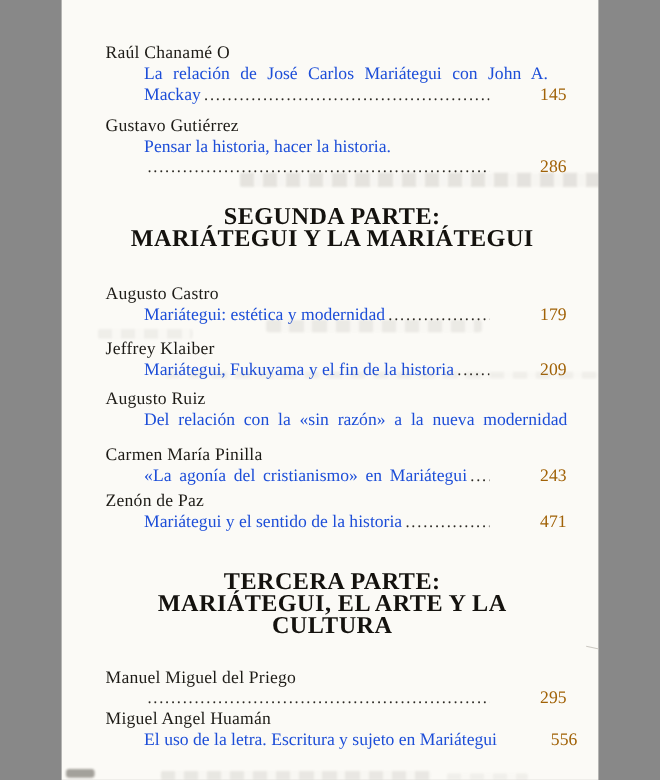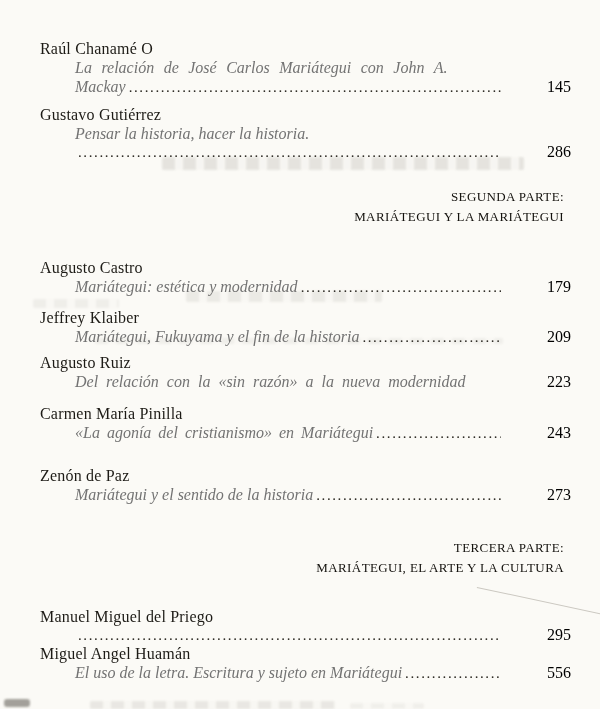--- a/index.html
+++ b/index.html
@@ -1,39 +1,39 @@
 <!DOCTYPE html>
 <html><head>
 <meta charset="utf-8">
 <style>
   html,body{margin:0;padding:0;background:#888;}
   .page{
-    position:relative;width:600px;height:709px;margin:0 auto;
+    position:relative;width:488px;height:709px;margin:0 auto;
     background:#fbfaf6;overflow:hidden;
     font-family:"Liberation Serif","DejaVu Serif",serif;
     color:#221f1a;
   }
   .content{position:absolute;left:40px;top:0;right:24px;padding-top:39px;}
   .author{font-size:16px;line-height:19px;letter-spacing:.2px;color:#1d1b16;}
   .tblock{padding-left:35px;}
   .trow{display:flex;align-items:baseline;}
-  .title{font-style:italic;font-size:16px;line-height:19px;white-space:nowrap;color:#737373;}
+  .title{font-size:16px;line-height:19px;white-space:nowrap;color:#1d4ed8;}
   .stretch{word-spacing:5.5px;}
   .ws3{word-spacing:3px;}
   .ws4{word-spacing:4px;}
   .leader{flex:1 1 auto;min-width:0;overflow:hidden;white-space:nowrap;margin:0 6px 0 3px;}
   .leader::after{
     content:"..........................................................................................................................";
     letter-spacing:1.6px;font-size:15px;color:#2c2923;
   }
   .leader.none::after{content:"";}
-  .num{flex:0 0 auto;width:64px;text-align:right;padding-right:5px;font-size:16px;color:#000000;}
-  .heading{text-align:right;font-weight:normal;font-size:13px;line-height:20px;letter-spacing:.4px;color:#14120e;padding-right:12px;}
+  .num{flex:0 0 auto;width:64px;text-align:right;padding-right:5px;font-size:16px;color:#a16207;}
+  .heading{text-align:center;font-weight:bold;font-size:22px;line-height:20px;letter-spacing:.4px;color:#14120e;padding-right:12px;}
   .mt9{margin-top:9px}.mt26{margin-top:26px}.mt31{margin-top:31px}.mt12{margin-top:12px}
-  .mt7{margin-top:7px}.mt13{margin-top:13px}.mt8{margin-top:24px}.mt34{margin-top:34px}
+  .mt7{margin-top:7px}.mt13{margin-top:13px}.mt8{margin-top:4px}.mt34{margin-top:34px}
   .mt29{margin-top:29px}.mt10{}
   
   .ghost{
     position:absolute;border-radius:2px;filter:blur(1.1px);
     background:repeating-linear-gradient(90deg, rgba(110,104,96,.28) 0 13px, rgba(110,104,96,.05) 13px 21px);
   }
   .scratch{position:absolute;height:1px;background:#cbc8c1;transform-origin:left top;}
   .smudge{position:absolute;filter:blur(1px);border-radius:3px;background:#5c5850;}
 </style>
 </head>
@@ -109,21 +109,21 @@
         <span class="leader"></span>
         <span class="num">243</span>
       </div>
     </div>
 
     <div class="entry mt8">
       <div class="author">Zenón de Paz</div>
       <div class="tblock trow">
         <span class="title">Mariátegui y el sentido de la historia</span>
         <span class="leader"></span>
-        <span class="num">273</span>
+        <span class="num">471</span>
       </div>
     </div>
 
     <div class="heading mt34">
       <div>TERCERA PARTE:</div>
       <div>MARIÁTEGUI, EL ARTE Y LA CULTURA</div>
     </div>
 
     <div class="entry mt29">
       <div class="author">Manuel Miguel del Priego</div>

